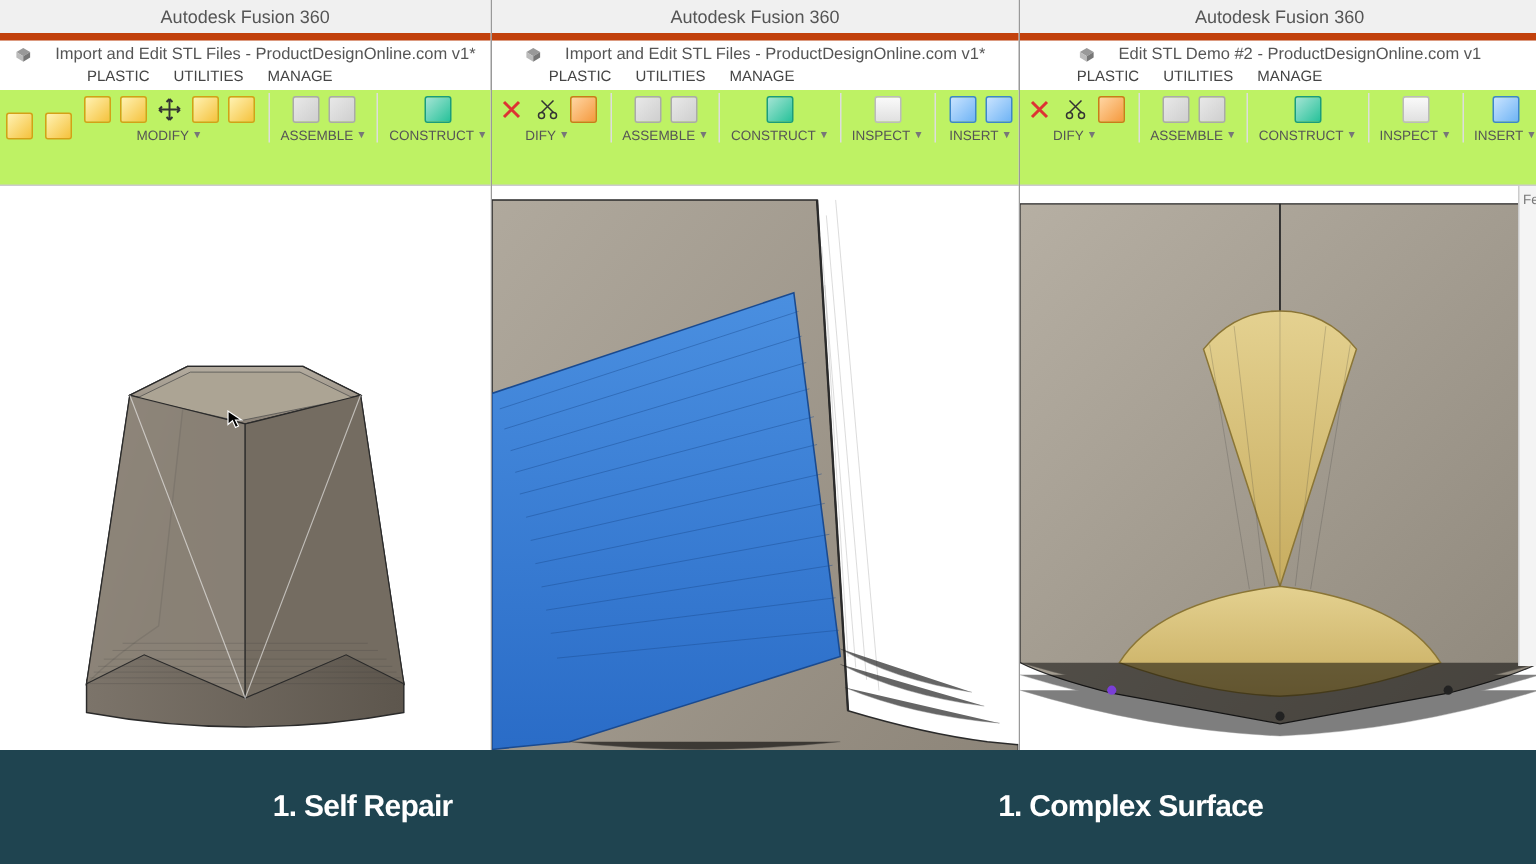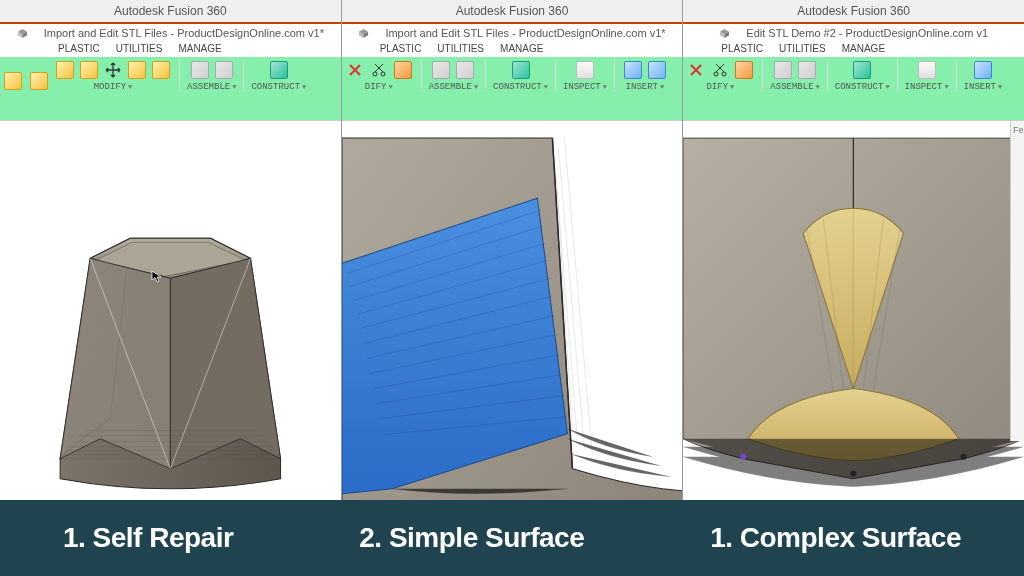--- a/index.html
+++ b/index.html
@@ -1,41 +1,41 @@
 <!DOCTYPE html>
 <html><head>
 <meta charset="utf-8">
 <style>
   * { margin: 0; padding: 0; box-sizing: border-box; }
   body { font-family: "Segoe UI", Arial, sans-serif; width: 1024px; height: 576px; overflow: hidden; background: #fff; position: relative; }
   .panels { display: flex; width: 100%; height: 100%; }
   .panel { flex: 1; display: flex; flex-direction: column; border-right: 1px solid #999; background: #fff; position: relative; }
   .panel:last-child { border-right: none; }
-  .titlebar { background: #f0f0f0; text-align: center; font-size: 12px; padding: 4px 0; color: #555; border-bottom: 2px solid #c2410c; }
+  .titlebar { background: #f0f0f0; text-align: center; font-size: 12px; padding: 4px 0; color: #555; border-bottom: 5px solid #c2410c; }
   .doc-title { display: flex; align-items: center; justify-content: center; font-size: 11px; padding: 3px 0; color: #555; gap: 16px; }
   .cube-icon { width: 11px; height: 11px; display: inline-block; }
-  .ribbon { display: flex; align-items: flex-start; background: #86efac; border-bottom: 1px solid #ccc; padding: 2px 2px; overflow: hidden; height: 64px; font-family: Liberation Mono, monospace; }
+  .ribbon { display: flex; align-items: flex-start; background: #bef264; border-bottom: 1px solid #ccc; padding: 2px 2px; overflow: hidden; height: 64px; }
   .ribbon-tabs { display: flex; font-size: 10px; color: #444; margin-bottom: 2px; text-align: right; }
   .ribbon-tab { padding: 1px 8px; }
   .ribbon-groups { display: flex; align-items: flex-end; gap: 4px; }
   .ribbon-group { display: flex; flex-direction: column; align-items: center; font-size: 9px; color: #555; gap: 1px; }
   .ribbon-row { display: flex; gap: 2px; align-items: center; }
   .tool-btn { width: 22px; height: 22px; border: 1px solid transparent; display: flex; align-items: center; justify-content: center; border-radius: 2px; }
   .icon-box { width: 18px; height: 18px; border-radius: 2px; }
   .yellow { background: linear-gradient(135deg,#fff2b3,#f5c23d); border: 1px solid #d4a017; }
   .teal { background: linear-gradient(135deg,#a4e4d4,#27c29a); border: 1px solid #1a9c7c; }
   .blue { background: linear-gradient(135deg,#c9e3ff,#6fb4f5); border: 1px solid #3d86cc; }
   .orange { background: linear-gradient(135deg,#ffd6a4,#f5993d); border: 1px solid #cc7a1a; }
   .gray { background: linear-gradient(135deg,#e8e8e8,#cfcfcf); border: 1px solid #aaa; }
   .group-label { display: flex; align-items: center; gap: 2px; }
   .caret { font-size: 7px; color: #777; }
   .viewport { flex: 1; position: relative; background: #fff; overflow: hidden; }
   .viewport svg { width: 100%; height: 100%; }
   .caption-bar { position: absolute; bottom: 0; left: 0; right: 0; height: 76px; background: #1f4450; display: flex; align-items: center; justify-content: space-around; z-index: 10; }
-  .caption { color: #fff; font-weight: 700; font-size: 28px; font-family: Arial, sans-serif; letter-spacing: -0.5px; }
+  .caption { color: #fff; font-weight: 700; font-size: 20px; font-family: Arial, sans-serif; letter-spacing: -0.5px; }
   .side-panel { position: absolute; right: 0; top: 0; width: 14px; height: 320px; background: #f4f4f4; border-left: 1px solid #ccc; font-size: 9px; color: #777; padding: 4px 2px; }
   .sep { width: 1px; background: #ddd; align-self: stretch; margin: 0 3px; }
   .cursor { position: absolute; width: 14px; height: 14px; z-index: 5; }
 </style>
 </head>
 <body>
 
 <div class="panels">
 
   <div class="panel">
@@ -429,15 +429,14 @@
       <div class="side-panel">
         <span>Fe</span>
       </div>
     </div>
   </div>
 
 </div>
 
 <div class="caption-bar">
   <div class="caption">1. Self Repair</div>
-  <div class="caption">2. Simple Surface</div>
   <div class="caption">1. Complex Surface</div>
 </div>
 
 </body></html>

